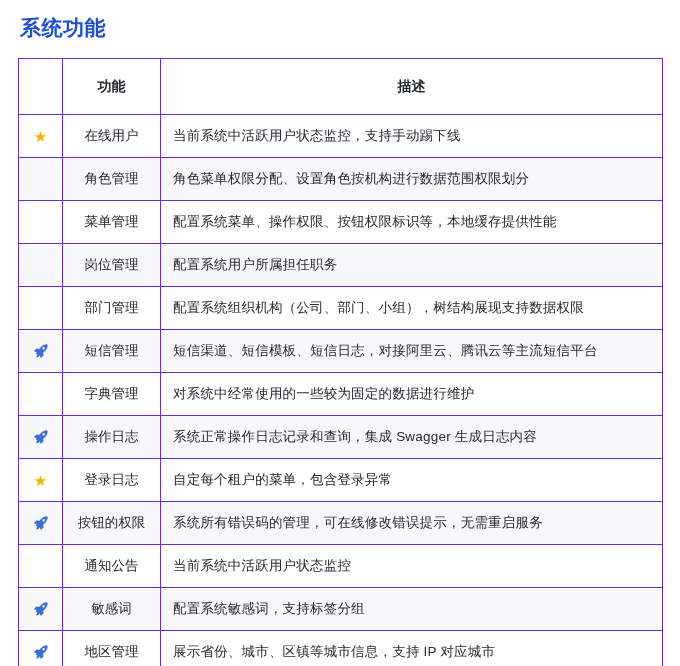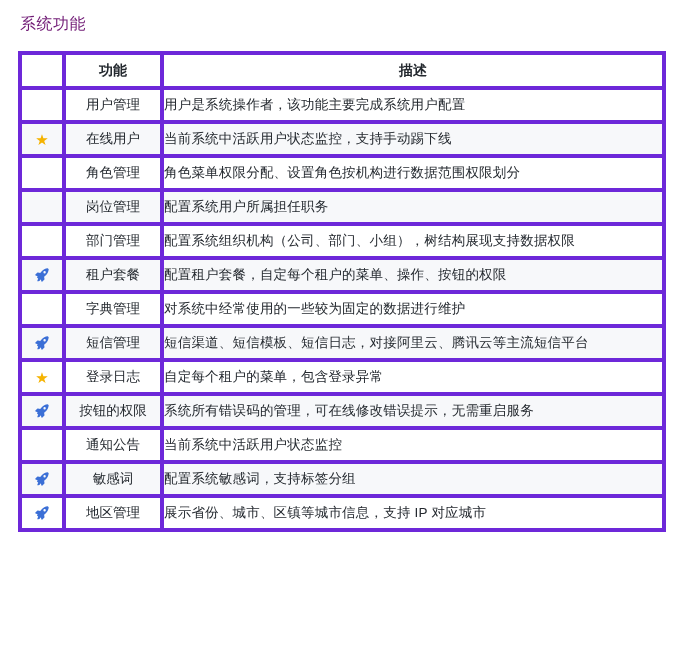--- a/index.html
+++ b/index.html
@@ -13,36 +13,36 @@
     font-family: "Liberation Sans", sans-serif;
     color: #24292f;
     -webkit-font-smoothing: antialiased;
   }
   .page {
     width: 680px;
     box-sizing: border-box;
     padding: 10px 18px 0 18px;
   }
   .page-title {
-    font-size: 16px;
-    font-weight: normal;
-    color: #701a75;
+    font-size: 21px;
+    font-weight: bold;
+    color: #1d4ed8;
     margin: 4px 0 16px 2px;
     letter-spacing: 0.5px;
   }
   table.features {
     border-collapse: collapse;
     width: 644px;
     table-layout: fixed;
     font-size: 13.5px;
   }
   table.features th,
   table.features td {
-    border: 4px solid #6d28d9;
-    padding: 0;
+    border: 1px solid #6d28d9;
+    padding: 12px;
     vertical-align: middle;
   }
   table.features thead th {
     background: #ffffff;
     font-weight: bold;
     color: #24292f;
     height: 31px;
     font-size: 14px;
     text-align: center;
   }
@@ -105,64 +105,64 @@
     </colgroup>
     <thead>
       <tr>
         <th></th>
         <th>功能</th>
         <th>描述</th>
       </tr>
     </thead>
     <tbody id="table-body">
         <tr>
-          <td class="icon-cell"><span class="icon-empty"></span></td>
-          <td class="name-cell">用户管理</td>
-          <td class="desc-cell">用户是系统操作者，该功能主要完成系统用户配置</td>
-        </tr>
-        <tr>
           <td class="icon-cell"><span class="icon-star">★</span></td>
           <td class="name-cell">在线用户</td>
           <td class="desc-cell">当前系统中活跃用户状态监控，支持手动踢下线</td>
         </tr>
         <tr>
           <td class="icon-cell"><span class="icon-empty"></span></td>
           <td class="name-cell">角色管理</td>
           <td class="desc-cell">角色菜单权限分配、设置角色按机构进行数据范围权限划分</td>
+        </tr>
+        <tr>
+          <td class="icon-cell"><span class="icon-empty"></span></td>
+          <td class="name-cell">菜单管理</td>
+          <td class="desc-cell">配置系统菜单、操作权限、按钮权限标识等，本地缓存提供性能</td>
         </tr>
         <tr>
           <td class="icon-cell"><span class="icon-empty"></span></td>
           <td class="name-cell">岗位管理</td>
           <td class="desc-cell">配置系统用户所属担任职务</td>
         </tr>
         <tr>
           <td class="icon-cell"><span class="icon-empty"></span></td>
           <td class="name-cell">部门管理</td>
           <td class="desc-cell">配置系统组织机构（公司、部门、小组），树结构展现支持数据权限</td>
         </tr>
         <tr>
           <td class="icon-cell"><span class="icon-rocket"><svg viewBox="0 0 16 16" width="16" height="16" aria-hidden="true">
                 <path d="M13.8 1.3c-2.6.2-4.7 1.3-6.3 3.1L6.2 5.9 4 5.5c-.3 0-.6 0-.8.3L1.4 7.6c-.3.3-.2.8.2.9l2.1.8-.6.6c-.2.2-.2.5 0 .7l2.3 2.3c.2.2.5.2.7 0l.6-.6.8 2.1c.1.4.6.5.9.2l1.8-1.8c.2-.2.3-.5.3-.8l-.4-2.2 1.5-1.3c1.8-1.6 2.9-3.7 3.1-6.3 0-.3-.2-.5-.5-.5zM10.6 6.4a1.2 1.2 0 1 1 0-2.4 1.2 1.2 0 0 1 0 2.4z" fill="#3b6fd6"></path>
                 <path d="M4.2 11.7c-.6.6-.9 2.6-.9 2.6s2-.3 2.6-.9c.5-.5.5-1.2 0-1.7-.5-.5-1.2-.5-1.7 0z" fill="#3b6fd6"></path>
               </svg></span></td>
-          <td class="name-cell">租户套餐</td>
-          <td class="desc-cell">配置租户套餐，自定每个租户的菜单、操作、按钮的权限</td>
+          <td class="name-cell">短信管理</td>
+          <td class="desc-cell">短信渠道、短信模板、短信日志，对接阿里云、腾讯云等主流短信平台</td>
         </tr>
         <tr>
           <td class="icon-cell"><span class="icon-empty"></span></td>
           <td class="name-cell">字典管理</td>
           <td class="desc-cell">对系统中经常使用的一些较为固定的数据进行维护</td>
         </tr>
         <tr>
           <td class="icon-cell"><span class="icon-rocket"><svg viewBox="0 0 16 16" width="16" height="16" aria-hidden="true">
                 <path d="M13.8 1.3c-2.6.2-4.7 1.3-6.3 3.1L6.2 5.9 4 5.5c-.3 0-.6 0-.8.3L1.4 7.6c-.3.3-.2.8.2.9l2.1.8-.6.6c-.2.2-.2.5 0 .7l2.3 2.3c.2.2.5.2.7 0l.6-.6.8 2.1c.1.4.6.5.9.2l1.8-1.8c.2-.2.3-.5.3-.8l-.4-2.2 1.5-1.3c1.8-1.6 2.9-3.7 3.1-6.3 0-.3-.2-.5-.5-.5zM10.6 6.4a1.2 1.2 0 1 1 0-2.4 1.2 1.2 0 0 1 0 2.4z" fill="#3b6fd6"></path>
                 <path d="M4.2 11.7c-.6.6-.9 2.6-.9 2.6s2-.3 2.6-.9c.5-.5.5-1.2 0-1.7-.5-.5-1.2-.5-1.7 0z" fill="#3b6fd6"></path>
               </svg></span></td>
-          <td class="name-cell">短信管理</td>
-          <td class="desc-cell">短信渠道、短信模板、短信日志，对接阿里云、腾讯云等主流短信平台</td>
+          <td class="name-cell">操作日志</td>
+          <td class="desc-cell">系统正常操作日志记录和查询，集成 Swagger 生成日志内容</td>
         </tr>
         <tr>
           <td class="icon-cell"><span class="icon-star">★</span></td>
           <td class="name-cell">登录日志</td>
           <td class="desc-cell">自定每个租户的菜单，包含登录异常</td>
         </tr>
         <tr>
           <td class="icon-cell"><span class="icon-rocket"><svg viewBox="0 0 16 16" width="16" height="16" aria-hidden="true">
                 <path d="M13.8 1.3c-2.6.2-4.7 1.3-6.3 3.1L6.2 5.9 4 5.5c-.3 0-.6 0-.8.3L1.4 7.6c-.3.3-.2.8.2.9l2.1.8-.6.6c-.2.2-.2.5 0 .7l2.3 2.3c.2.2.5.2.7 0l.6-.6.8 2.1c.1.4.6.5.9.2l1.8-1.8c.2-.2.3-.5.3-.8l-.4-2.2 1.5-1.3c1.8-1.6 2.9-3.7 3.1-6.3 0-.3-.2-.5-.5-.5zM10.6 6.4a1.2 1.2 0 1 1 0-2.4 1.2 1.2 0 0 1 0 2.4z" fill="#3b6fd6"></path>
                 <path d="M4.2 11.7c-.6.6-.9 2.6-.9 2.6s2-.3 2.6-.9c.5-.5.5-1.2 0-1.7-.5-.5-1.2-.5-1.7 0z" fill="#3b6fd6"></path>

